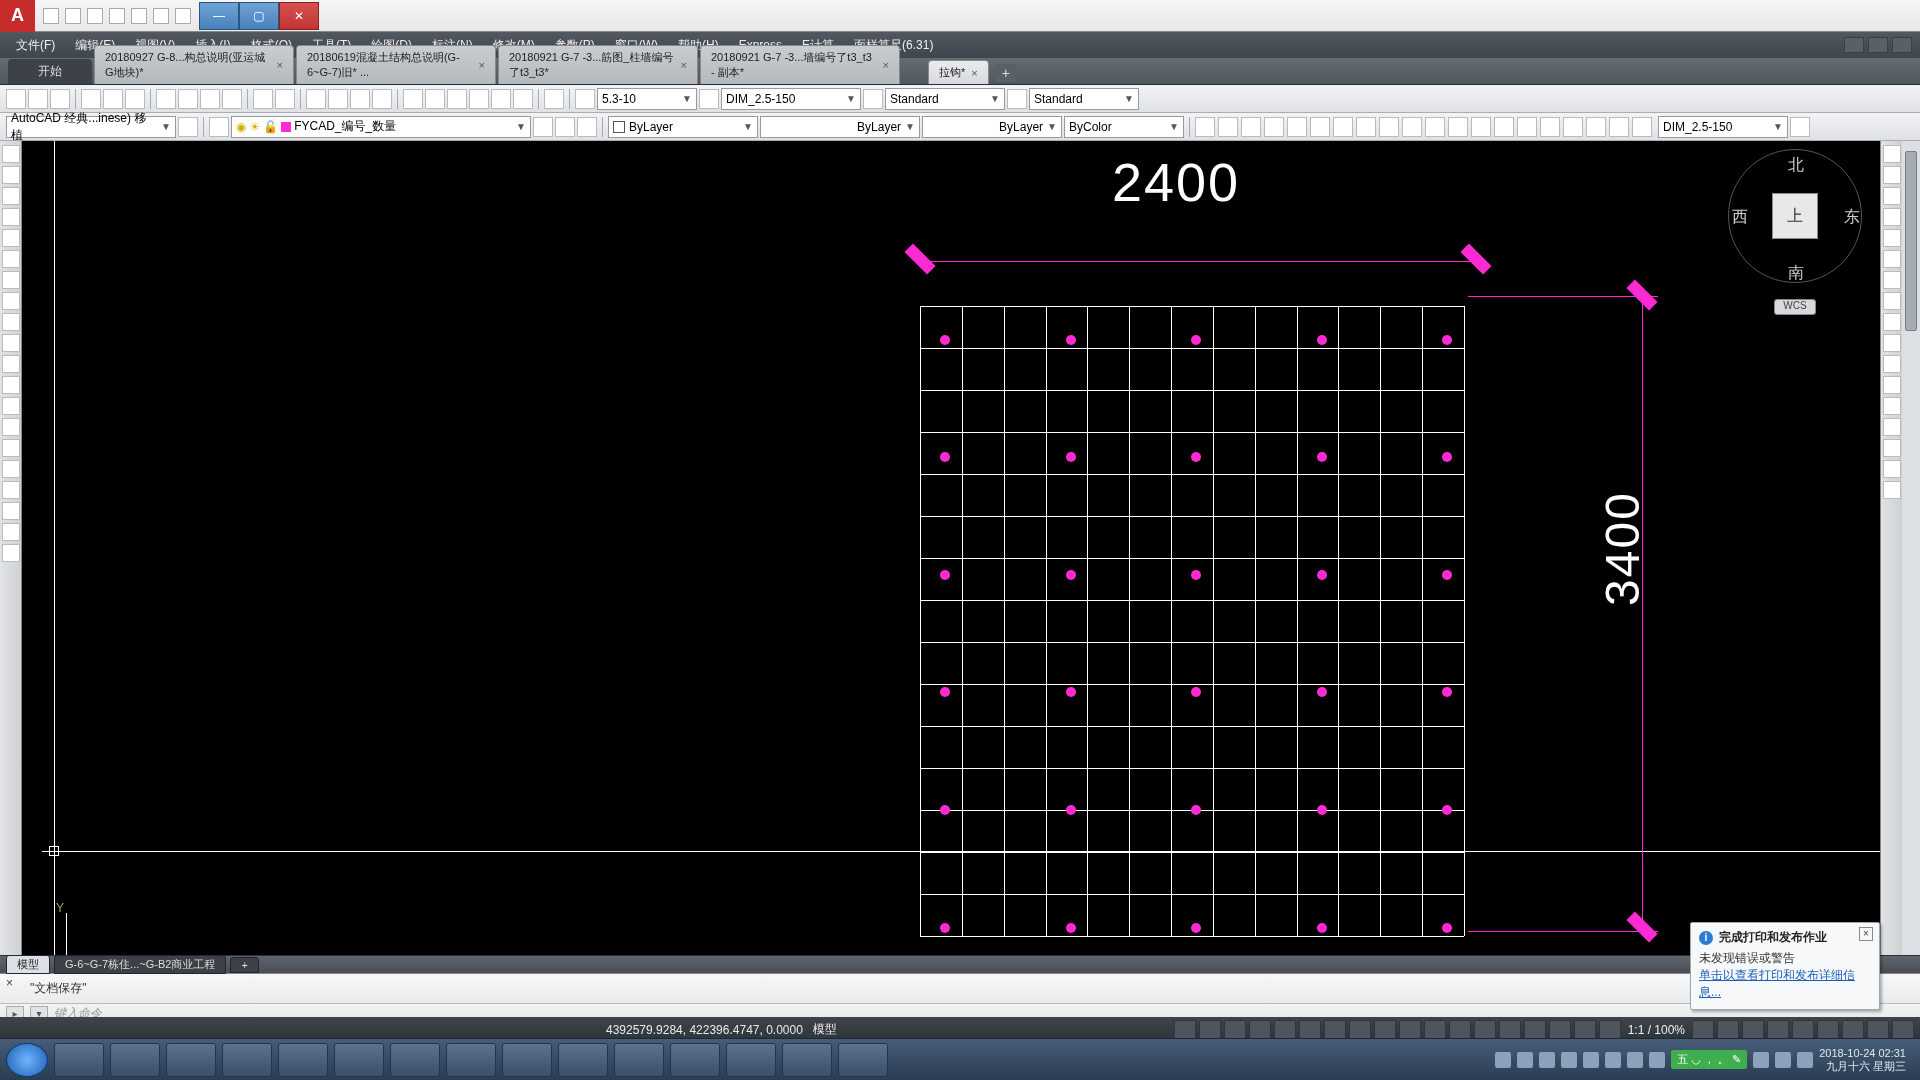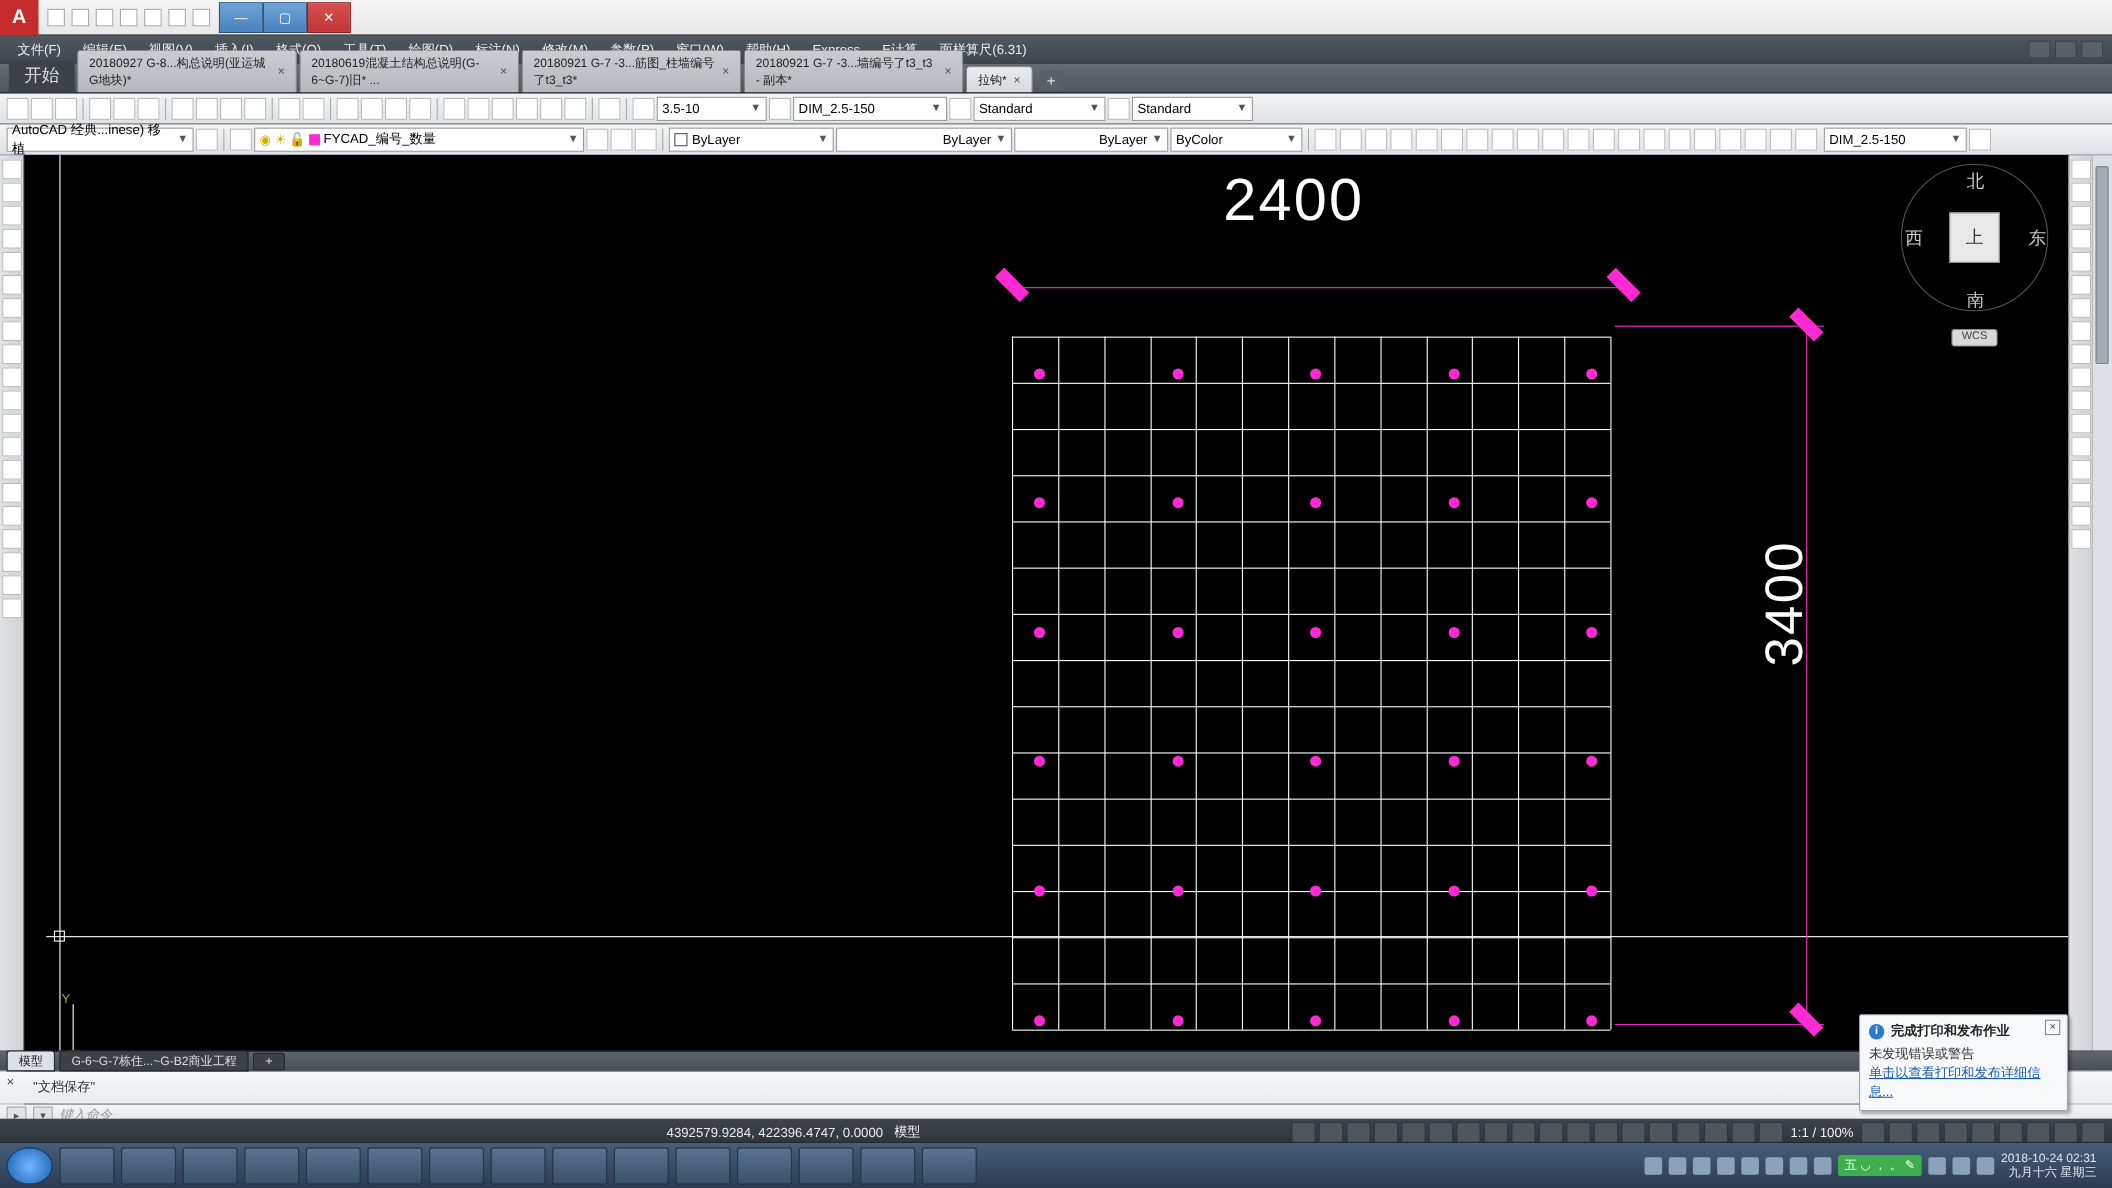--- a/index.html
+++ b/index.html
@@ -16,23 +16,23 @@
 .win-btn.close { background: linear-gradient(#d65151,#c23434); border-color: #8f1f1f; }
 
 
 .menubar { height: 26px; background: linear-gradient(#505860,#3f464d); display: flex; align-items: center; padding: 0 8px; gap: 4px; }
 .menu-item { color: #eee; font-size: 12px; padding: 2px 8px; cursor: pointer; }
 .menu-right { margin-left: auto; display: flex; gap: 4px; }
 .mini-btn { width: 20px; height: 16px; background: #5a6068; border: 1px solid #3a3f45; }
 
 
 .doctabs { height: 27px; background: linear-gradient(#656c74,#50565d); display: flex; align-items: flex-end; padding: 0 8px; gap: 2px; border-bottom: 1px solid #2a2d32; }
-.start-tab { background: #3d4248; color: #ddd; padding: 4px 14px; font-size: 16px; border-radius: 4px 4px 0 0; }
+.start-tab { background: #3d4248; color: #ddd; padding: 4px 30px; font-size: 12px; border-radius: 4px 4px 0 0; }
 .doc-tab { background: linear-gradient(#c9cdd1,#b4b9be); color: #222; padding: 4px 10px; font-size: 11px; border-radius: 4px 4px 0 0; border: 1px solid #888; border-bottom: none; display: flex; align-items: center; gap: 6px; max-width: 200px; }
-.doc-tab.active { background: linear-gradient(#e9ecef,#d5d9dd); }
+.doc-tab.active { background: linear-gradient(#e9ecef,#d5d9dd); margin-left: 26px; }
 .tab-x { color: #555; font-size: 11px; }
 .tab-plus { width: 22px; height: 18px; background: #5a6068; color: #ddd; display: flex; align-items: center; justify-content: center; font-size: 14px; border-radius: 3px; margin-left: 4px; margin-bottom: 2px; }
 
 
 .toolbar { height: 28px; background: linear-gradient(#f2f3f5,#dfe2e5); border-bottom: 1px solid #aab; display: flex; align-items: center; padding: 0 6px; gap: 2px; }
 .tb-btn { width: 20px; height: 20px; background: #fff; border: 1px solid #bbb; flex: 0 0 auto; }
 .tb-sep { width: 1px; height: 20px; background: #aaa; margin: 0 3px; flex: 0 0 auto; }
 .tb-combo { height: 22px; background: #fff; border: 1px solid #999; font-size: 12px; padding: 0 4px; display: flex; align-items: center; justify-content: space-between; }
 .tb-combo .arrow { color: #555; font-size: 10px; margin-left: 4px; }
 
@@ -246,21 +246,21 @@
   <div class="tb-btn"></div>
   <div class="tb-btn"></div>
   <div class="tb-btn"></div>
   <div class="tb-btn"></div>
   <div class="tb-btn"></div>
   <div class="tb-sep"></div>
   <div class="tb-btn"></div>
   <div class="tb-sep"></div>
   <div class="tb-btn"></div>
   <div class="tb-combo" style="width:100px">
-      <span>3.5-10</span>
+      <span>5.3-10</span>
       <span class="arrow">▼</span>
     </div>
   <div class="tb-btn"></div>
   <div class="tb-combo" style="width:140px">
       <span>DIM_2.5-150</span>
       <span class="arrow">▼</span>
     </div>
   <div class="tb-btn"></div>
   <div class="tb-combo" style="width:120px">
       <span>Standard</span>

